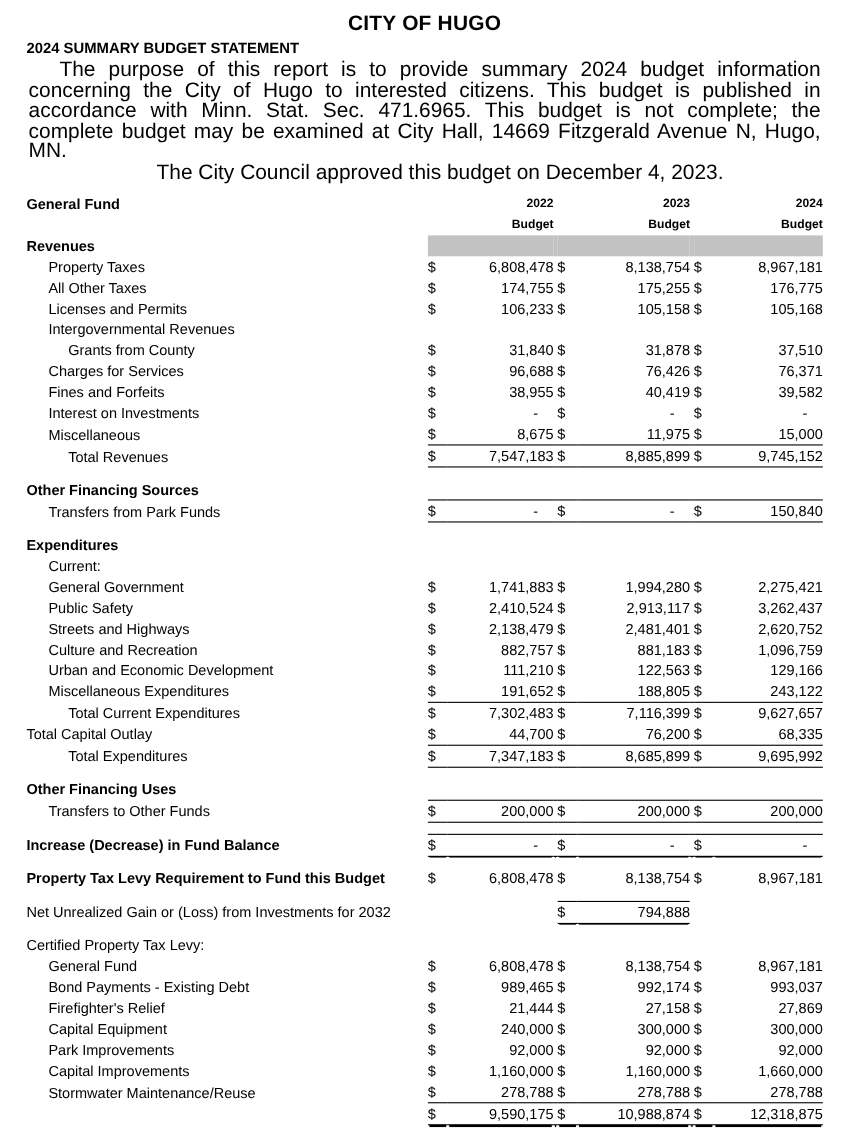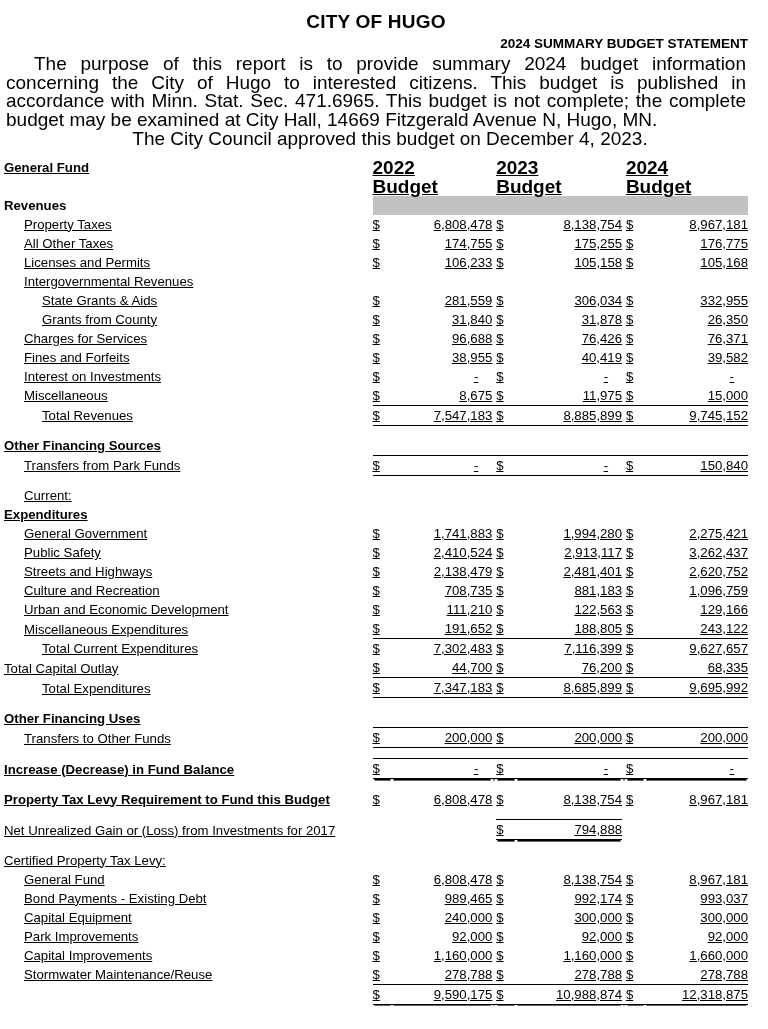--- a/index.html
+++ b/index.html
@@ -12,34 +12,34 @@
     height: 1029px;
     font-family: "Liberation Sans", sans-serif;
     color: #000000;
     overflow: hidden;
   }
   .page {
     width: 760px;
     height: 1029px;
     position: relative;
     box-sizing: border-box;
-    padding: 6px 12px 0 4px;
+    padding: 6px 12px 0 24px;
   }
 
   
   .title {
     text-align: center;
     font-size: 19px;
     font-weight: bold;
     letter-spacing: 0.2px;
     line-height: 24px;
     margin: 4px 0 0 0;
   }
   .subtitle {
-    text-align: right;
+    text-align: left;
     font-size: 13.5px;
     font-weight: bold;
     line-height: 18px;
     margin: 1px 0 2px 0;
   }
   .para {
     font-size: 19px;
     line-height: 18.5px;
     text-align: justify;
     text-justify: inter-word;
@@ -66,21 +66,21 @@
     white-space: nowrap;
   }
   
   col.c-label { width: 370px; }
   col.c-dollar { width: 20px; }
   col.c-num1 { width: 102px; }
   col.c-gap { width: 4px; }
   col.c-num2 { width: 108px; }
   col.c-num3 { width: 104px; }
 
-  .row { height: 19px; text-decoration: underline; }
+  .row { height: 19px; }
 
   .lbl { font-size: 13.2px; line-height: 19px; }
   .lbl.h { font-weight: bold; }
   .lbl.i1 { padding-left: 20px; }
   .lbl.i2 { padding-left: 38px; }
   .lbl.i0 { padding-left: 0px; }
 
   .dol {
     text-align: left;
     font-size: 13.2px;
@@ -90,23 +90,23 @@
   .num {
     text-align: right;
     font-size: 13.2px;
     line-height: 19px;
     padding-right: 2px;
   }
   .num.dash { padding-right: 14px; }
 
   
   .yr {
-    text-align: left;
+    text-align: right;
     font-weight: bold;
-    font-size: 19px;
+    font-size: 11px;
     line-height: 19px;
   }
 
   
   .bt { border-top: 1.6px solid #000; }
   .bb { border-bottom: 1.6px solid #000; }
   .bdbl {
     border-bottom: 1.6px solid #000;
     box-shadow: 0 3px 0 -1.4px #000;
   }
@@ -209,42 +209,31 @@
         <td></td>
         <td class="dol">$</td>
         <td class="num">105,168</td>
       </tr>
 
       <tr class="row">
         <td class="lbl i1">Intergovernmental Revenues</td>
         <td colspan="8"></td>
       </tr>
 
-      <tr class="row">
-        <td class="lbl i2">State Grants &amp; Aids</td>
-        <td class="dol">$</td>
-        <td class="num">281,559</td>
-        <td></td>
-        <td class="dol">$</td>
-        <td class="num">306,034</td>
-        <td></td>
-        <td class="dol">$</td>
-        <td class="num">332,955</td>
-      </tr>
 
       <tr class="row">
         <td class="lbl i2">Grants from County</td>
         <td class="dol">$</td>
         <td class="num">31,840</td>
         <td></td>
         <td class="dol">$</td>
         <td class="num">31,878</td>
         <td></td>
         <td class="dol">$</td>
-        <td class="num">26,350</td>
+        <td class="num">37,510</td>
       </tr>
 
       <tr class="row">
         <td class="lbl i1">Charges for Services</td>
         <td class="dol">$</td>
         <td class="num">96,688</td>
         <td></td>
         <td class="dol">$</td>
         <td class="num">76,426</td>
         <td></td>
@@ -318,27 +307,27 @@
         <td class="bt bb"></td>
         <td class="dol bt bb">$</td>
         <td class="num bt bb">150,840</td>
       </tr>
 
       <tr class="spacer">
           <td colspan="9"></td>
         </tr>
 
       <tr class="row">
+        <td class="lbl h">Expenditures</td>
+        <td colspan="8"></td>
+      </tr>
+      <tr class="row">
         <td class="lbl i1">Current:</td>
         <td colspan="8"></td>
       </tr>
-      <tr class="row">
-        <td class="lbl h">Expenditures</td>
-        <td colspan="8"></td>
-      </tr>
 
       <tr class="row">
         <td class="lbl i1">General Government</td>
         <td class="dol">$</td>
         <td class="num">1,741,883</td>
         <td></td>
         <td class="dol">$</td>
         <td class="num">1,994,280</td>
         <td></td>
         <td class="dol">$</td>
@@ -365,21 +354,21 @@
         <td class="dol">$</td>
         <td class="num">2,481,401</td>
         <td></td>
         <td class="dol">$</td>
         <td class="num">2,620,752</td>
       </tr>
 
       <tr class="row">
         <td class="lbl i1">Culture and Recreation</td>
         <td class="dol">$</td>
-        <td class="num">708,735</td>
+        <td class="num">882,757</td>
         <td></td>
         <td class="dol">$</td>
         <td class="num">881,183</td>
         <td></td>
         <td class="dol">$</td>
         <td class="num">1,096,759</td>
       </tr>
 
       <tr class="row">
         <td class="lbl i1">Urban and Economic Development</td>
@@ -491,21 +480,21 @@
         <td></td>
         <td class="dol">$</td>
         <td class="num">8,967,181</td>
       </tr>
 
       <tr class="spacer">
           <td colspan="9"></td>
         </tr>
 
       <tr class="row">
-        <td class="lbl i0">Net Unrealized Gain or (Loss) from Investments for 2017</td>
+        <td class="lbl i0">Net Unrealized Gain or (Loss) from Investments for 2032</td>
         <td></td>
         <td></td>
         <td></td>
         <td class="dol bt bdbl">$</td>
         <td class="num bt bdbl">794,888</td>
         <td></td>
         <td></td>
         <td></td>
       </tr>
 
@@ -535,20 +524,31 @@
         <td class="dol">$</td>
         <td class="num">989,465</td>
         <td></td>
         <td class="dol">$</td>
         <td class="num">992,174</td>
         <td></td>
         <td class="dol">$</td>
         <td class="num">993,037</td>
       </tr>
 
+      <tr class="row">
+        <td class="lbl i1">Firefighter's Relief</td>
+        <td class="dol">$</td>
+        <td class="num">21,444</td>
+        <td></td>
+        <td class="dol">$</td>
+        <td class="num">27,158</td>
+        <td></td>
+        <td class="dol">$</td>
+        <td class="num">27,869</td>
+      </tr>
 
       <tr class="row">
         <td class="lbl i1">Capital Equipment</td>
         <td class="dol">$</td>
         <td class="num">240,000</td>
         <td></td>
         <td class="dol">$</td>
         <td class="num">300,000</td>
         <td></td>
         <td class="dol">$</td>

